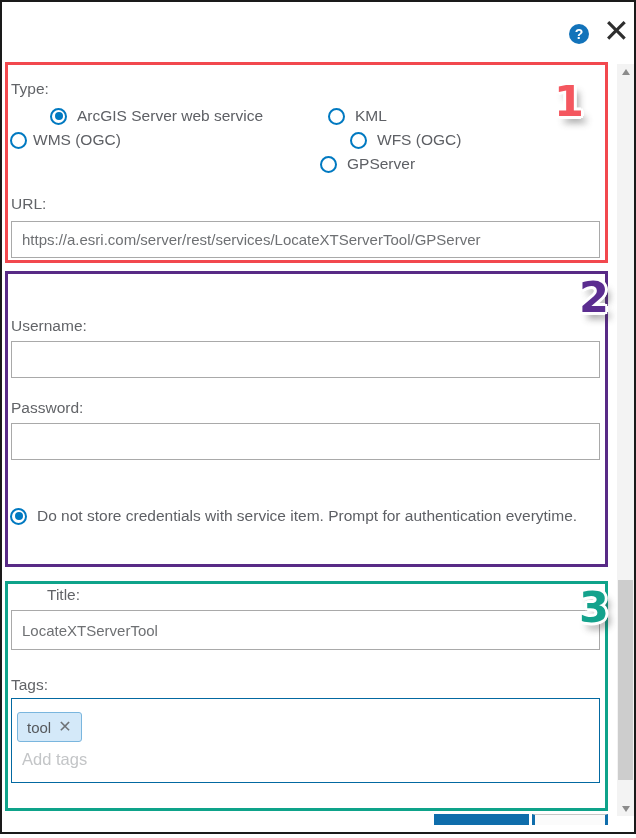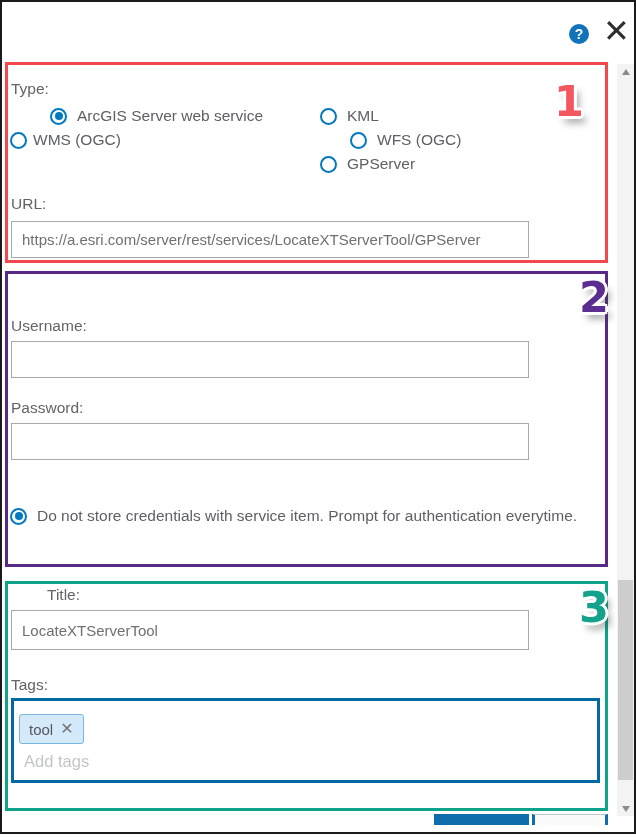--- a/index.html
+++ b/index.html
@@ -41,28 +41,28 @@
   .radio{
     width:17px;height:17px;border:2px solid #0079c1;border-radius:50%;
     background:#fff;display:inline-block;position:relative;flex:none;vertical-align:middle;
   }
   .radio.selected::after{
     content:"";position:absolute;left:2.5px;top:2.5px;right:2.5px;bottom:2.5px;
     background:#0079c1;border-radius:50%;
   }
   .radio-label{font-size:15.5px;color:#5e6065;white-space:nowrap;}
   input.field{
-    position:absolute;left:11px;width:518px;height:37px;border:1px solid #a9a9a9;
+    position:absolute;left:11px;width:589px;height:37px;border:1px solid #a9a9a9;
     font-family:"Liberation Sans","DejaVu Sans",sans-serif;font-size:15px;color:#6e7073;
     padding:0 10px;background:#fff;outline:none;
   }
   .opt-wrap{line-height:25px;font-size:15.5px;color:#5e6065;cursor:pointer;}
   .opt-wrap .radio{margin-right:8px;margin-bottom:3px;}
   .link{color:#0079c1;cursor:pointer;}
-  .tags-box{left:11px;top:698px;width:589px;height:85px;border:3px solid #0369a1;background:#fff;cursor:text;}
+  .tags-box{left:11px;top:698px;width:589px;height:85px;border:1px solid #0369a1;background:#fff;cursor:text;}
   .tag-chip{
     position:absolute;left:5px;top:13px;height:30px;padding:0 9px;
     background:#d4e9f9;border:1px solid #7ab6de;border-radius:3px;
     font-size:15px;color:#55585c;display:flex;align-items:center;gap:7px;
   }
   .tag-x{color:#6f7377;font-size:16px;cursor:pointer;line-height:1;}
   .tags-placeholder{position:absolute;left:10px;top:51px;font-size:16.5px;color:#c3c5c7;}
   
   .scrollbar{left:617px;top:64px;width:17px;height:752px;background:#f3f3f3;}
   .sb-btn{position:absolute;left:0;width:17px;height:15px;background:#f3f3f3;display:flex;align-items:center;justify-content:center;cursor:pointer;}
@@ -92,21 +92,21 @@
     <div class="abs lbl" style="left:11px;top:80px;">Type:</div>
 
     <div class="abs radio-row" style="left:10px;top:107px;margin-left:40px;">
       <span class="radio selected"></span>
       <span class="radio-label">ArcGIS Server web service</span>
     </div>
     <div class="abs radio-row" style="left:10px;top:131px;gap:6px;">
       <span class="radio"></span>
       <span class="radio-label">WMS (OGC)</span>
     </div>
-    <div class="abs radio-row" style="left:320px;top:107px;">
+    <div class="abs radio-row" style="left:328px;top:107px;">
       <span class="radio"></span>
       <span class="radio-label">KML</span>
     </div>
     <div class="abs radio-row" style="left:320px;top:131px;margin-left:30px;">
       <span class="radio"></span>
       <span class="radio-label">WFS (OGC)</span>
     </div>
     <div class="abs radio-row" style="left:320px;top:155px;">
       <span class="radio"></span>
       <span class="radio-label">GPServer</span>

